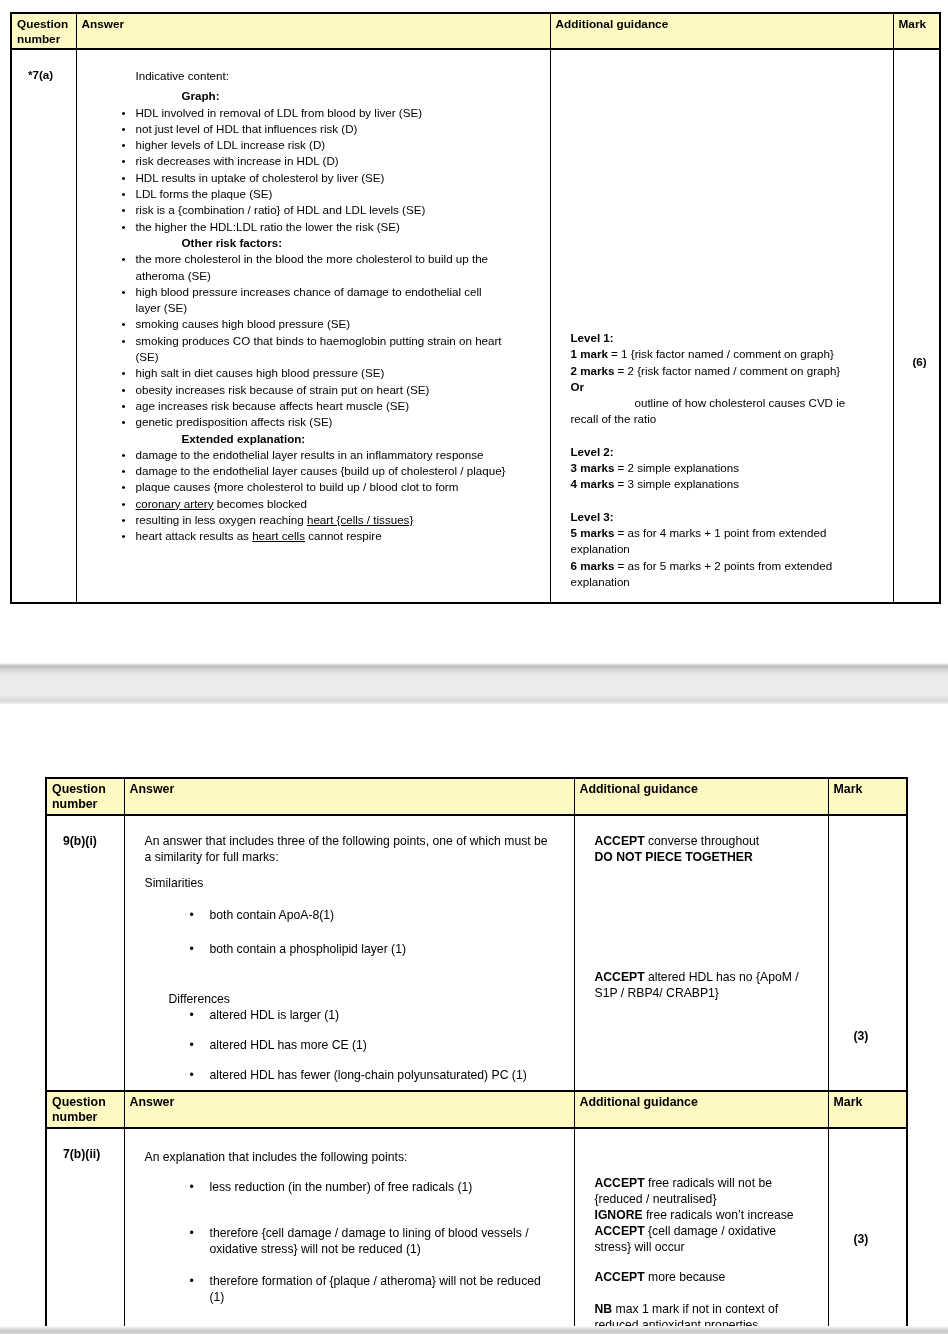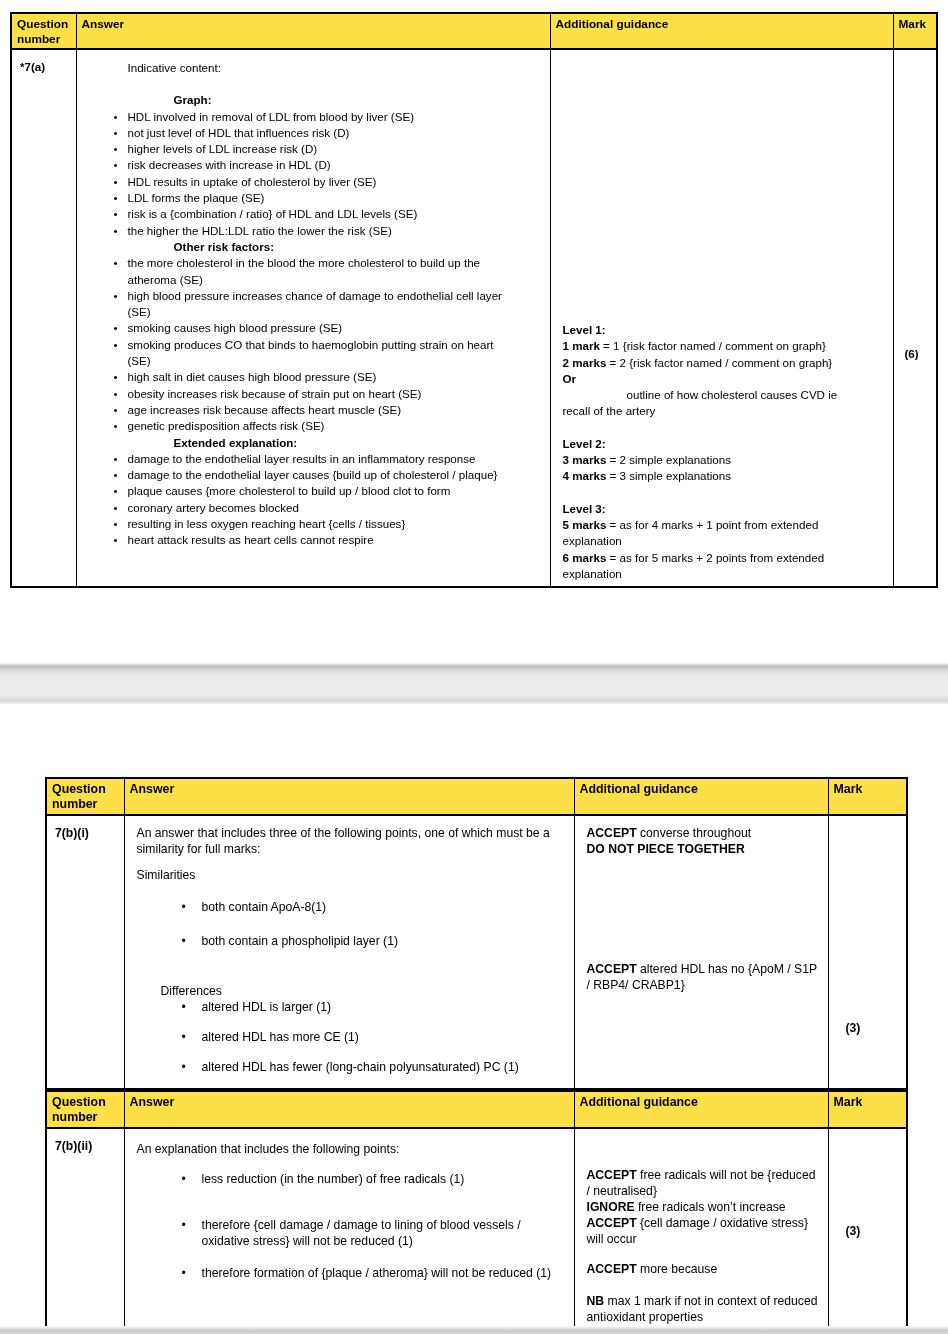--- a/index.html
+++ b/index.html
@@ -3,43 +3,43 @@
 <meta charset="utf-8">
 <style>
   html,body{margin:0;padding:0;}
   body{width:948px;height:1334px;background:#ffffff;position:relative;
        font-family:"Liberation Sans","DejaVu Sans",sans-serif;color:#000;}
   .canvas{position:absolute;inset:0;background:#fff;overflow:hidden;}
 
   
   table.ms{position:absolute;border-collapse:collapse;table-layout:fixed;background:#fff;
            border:2px solid #000;}
-  table.ms th,table.ms td{border:1px solid #000;vertical-align:top;padding:4px;}
-  table.ms thead th{background:#fde047;border-bottom:2px solid #000;font-weight:bold;
+  table.ms th,table.ms td{border:1px solid #000;vertical-align:top;padding:12px;}
+  table.ms thead th{background:#fef9c3;border-bottom:2px solid #000;font-weight:bold;
                     text-align:left;padding:3px 4px 2px 5px;}
   .t1{left:10px;top:12px;font-size:11.6px;line-height:16.3px;}
   .t1 thead th{font-size:11.8px;line-height:14.5px;height:28px;}
   .t2,.t3{left:45px;font-size:12.2px;line-height:16px;}
   .t2{top:777px;}
   .t3{top:1090px;}
   .t2 thead th,.t3 thead th{font-size:12.4px;line-height:15px;height:28px;}
 
   .qcell-inner{padding:5px 3px 0 4px;font-weight:bold;}
   .mark-val{font-weight:bold;}
 
   
   .t1-answer{padding:6px 10px 0 0;}
-  .ind1{margin-left:47px;margin-bottom:16px;}
+  .ind1{margin-left:47px;margin-bottom:4px;}
   .ind2{margin-left:93px;font-weight:bold;}
   .t1 .blist{margin-left:33px;margin-right:22px;}
   .bi{position:relative;padding-left:14px;}
   .bi::before{content:"\2022";position:absolute;left:0;top:0;}
   .t2 .blist,.t3 .blist{margin-left:45px;margin-right:8px;}
   .t2 .bi,.t3 .bi{padding-left:20px;}
-  .u{}
+  .u{text-decoration:underline;}
   .b{font-weight:bold;}
 
   
   .t1-guid{padding:236px 8px 0 8px;margin-top:32px;}
   .or-ind{padding-left:64px;}
   .g-gap{height:16px;}
   .t1-mark{padding:292px 0 0 7px;}
 
   
   .t2-answer{padding:5px 6px 0 8px;}
@@ -122,21 +122,21 @@
             </div>
           </div>
         </td>
         <td>
           <div class="t1-guid">
             <div class="b">Level 1:</div>
             <div><span class="b">1 mark</span><span>  = 1 {risk factor named / comment on graph}</span></div>
             <div><span class="b">2 marks</span><span> = 2 {risk factor named / comment on graph}</span></div>
             <div class="b">Or</div>
             <div class="or-ind">outline of how cholesterol causes CVD ie</div>
-            <div>recall of the artery</div>
+            <div>recall of the ratio</div>
             <div class="g-gap"></div>
             <div class="b">Level 2:</div>
             <div><span class="b">3 marks</span><span> = 2 simple explanations</span></div>
             <div><span class="b">4 marks</span><span> = 3 simple explanations</span></div>
             <div class="g-gap"></div>
             <div class="b">Level 3:</div>
             <div><span class="b">5 marks</span><span> = as for 4 marks + 1 point from extended explanation</span></div>
             <div><span class="b">6 marks</span><span> = as for 5 marks + 2 points from extended explanation</span></div>
           </div>
         </td>
@@ -160,21 +160,21 @@
       <tr>
         <th>Question number</th>
         <th>Answer</th>
         <th>Additional guidance</th>
         <th>Mark</th>
       </tr>
     </thead>
     <tbody>
       <tr>
         <td style="height:264px">
-          <div class="qcell-inner">7(b)(i)</div>
+          <div class="qcell-inner">9(b)(i)</div>
         </td>
         <td>
           <div class="t2-answer">
             <div>An answer that includes three of the following points, one of which must be a similarity for full marks:</div>
             <div class="mt10">Similarities</div>
             <div class="blist">
               <div class="bi mt16"><span>both contain ApoA-8(1)</span></div>
               <div class="bi mt18"><span>both contain a phospholipid layer (1)</span></div>
             </div>
             <div class="mt34">Differences</div>

